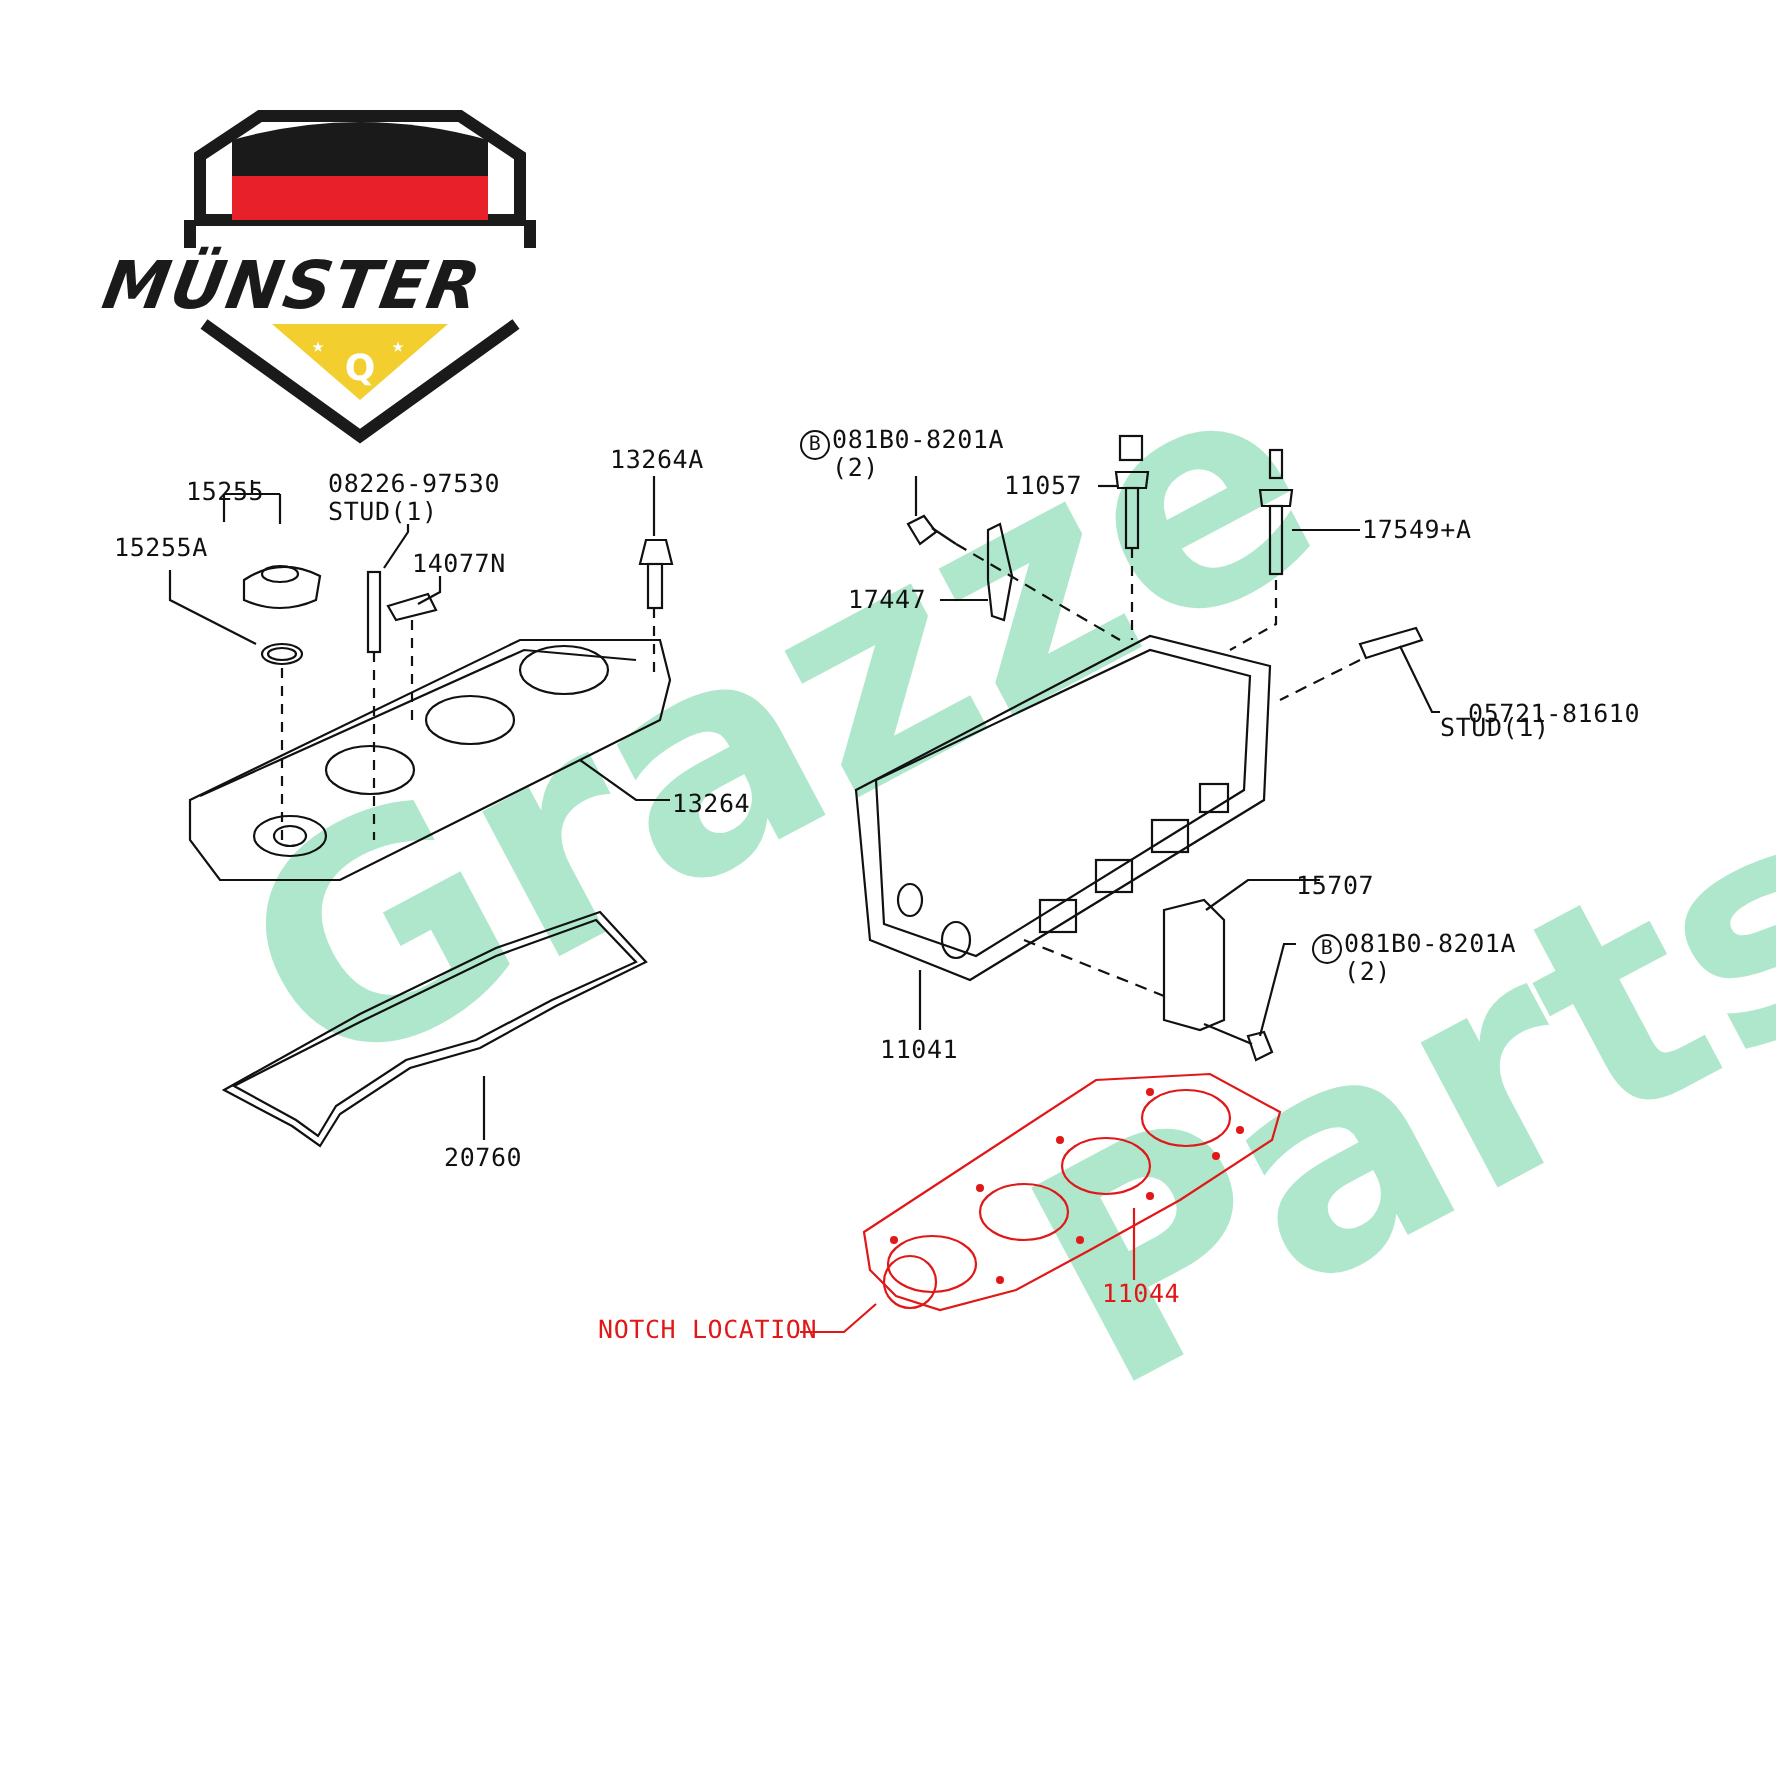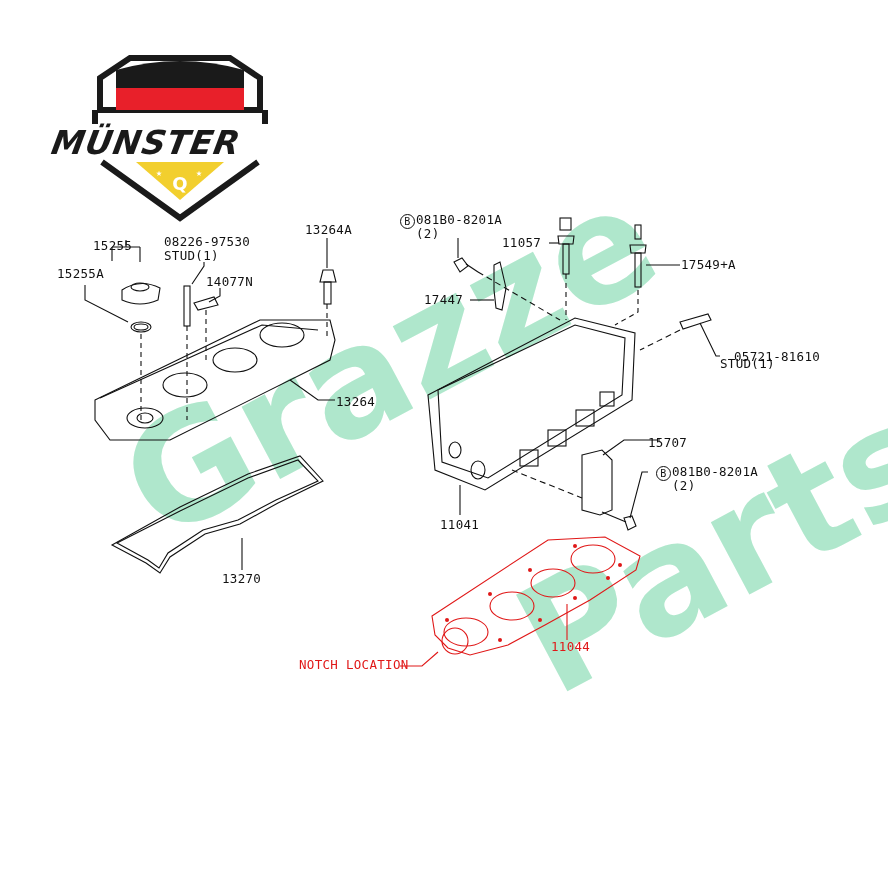--- a/index.html
+++ b/index.html
@@ -134,21 +134,21 @@
     </g>
   </svg>
 
   <div class="lbl" style="left:93px;top:240px">15255</div>
   <div class="lbl" style="left:57px;top:268px">15255A</div>
   <div class="lbl" style="left:164px;top:236px">08226-97530</div>
   <div class="lbl" style="left:164px;top:250px">STUD(1)</div>
   <div class="lbl" style="left:206px;top:276px">14077N</div>
   <div class="lbl" style="left:305px;top:224px">13264A</div>
   <div class="lbl" style="left:336px;top:396px">13264</div>
-  <div class="lbl" style="left:222px;top:573px">13270</div>
+  <div class="lbl" style="left:222px;top:573px">20760</div>
 
   <div class="lbl" style="left:400px;top:214px">
     <span class="bcircle">B</span><span>081B0-8201A</span>
   </div>
   <div class="lbl" style="left:416px;top:228px">(2)</div>
   <div class="lbl" style="left:502px;top:237px">11057</div>
   <div class="lbl" style="left:681px;top:259px">17549+A</div>
   <div class="lbl" style="left:424px;top:294px">17447</div>
   <div class="lbl" style="left:734px;top:351px">05721-81610</div>
   <div class="lbl" style="left:720px;top:358px">STUD(1)</div>

